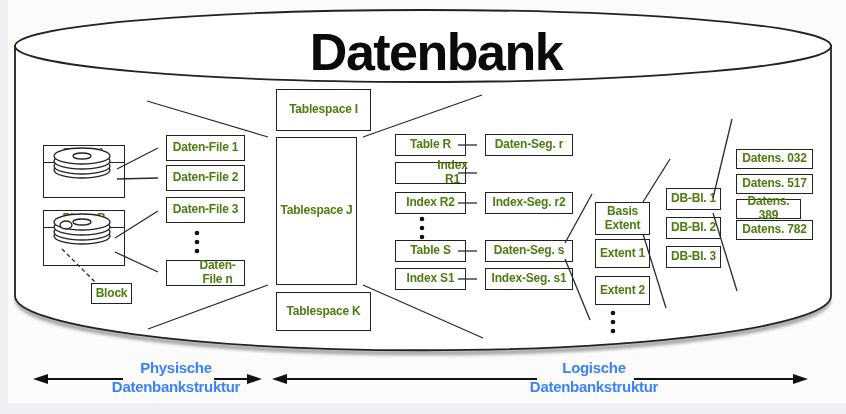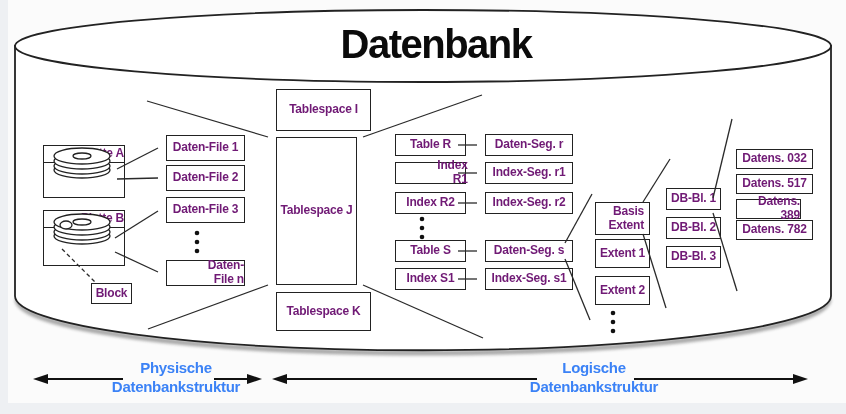--- a/index.html
+++ b/index.html
@@ -3,30 +3,30 @@
 <meta charset="utf-8">
 <style>
   html,body{margin:0;padding:0;background:#eef0f3;font-family:"Liberation Sans",sans-serif;}
   #stage{position:relative;width:846px;height:414px;background:#eef0f3;overflow:hidden;}
   #canvas{position:absolute;left:8px;top:0;width:838px;height:403px;background:#fbfbfb;}
   svg{position:absolute;left:0;top:0;}
   #lines-layer{pointer-events:none;z-index:5;}
   #cyl-layer{z-index:1;}
   .box{
     position:absolute;z-index:3;background:#fff;border:1.5px solid #222;
-    display:flex;align-items:center;justify-content:center;text-align:right;
-    font-size:12px;font-weight:700;color:#701a75;line-height:1.15;letter-spacing:-0.2px;
+    display:flex;align-items:center;justify-content:center;text-align:center;
+    font-size:12px;font-weight:700;color:#4d7c0f;line-height:1.15;letter-spacing:-0.2px;
     box-sizing:border-box;
   }
   .disk-box{flex-direction:column;justify-content:flex-start;padding:0;}
   .disk-title{width:100%;border-bottom:1.4px solid #222;padding:1px 0 1px 0;box-sizing:border-box;}
   .disk-art{flex:1;display:flex;align-items:center;justify-content:center;}
   #title{
     position:absolute;z-index:3;left:228px;top:22px;width:400px;text-align:center;
-    font-size:40px;font-weight:700;letter-spacing:-1.5px;color:#0b0b0b;
+    font-size:52px;font-weight:700;letter-spacing:-1.5px;color:#0b0b0b;
   }
   .legend{
     position:absolute;z-index:3;width:170px;text-align:center;
     font-size:15px;font-weight:700;color:#3b82f6;line-height:19px;letter-spacing:-0.3px;
   }
   #legend-phys{left:83px;top:358px;}
   #legend-log{left:501px;top:358px;}
 </style>
 </head>
 <body>
@@ -88,21 +88,20 @@
   <div class="box" style="left:158px;top:197px;width:79px;height:26px;">Daten-File 3</div>
   <div class="box" style="left:158px;top:260px;width:79px;height:26px;padding-left:24px;">Daten-File n</div>
 
   <div class="box" style="left:268px;top:89px;width:95px;height:42px;">Tablespace I</div>
   <div class="box" style="left:268px;top:137px;width:81px;height:148px;">Tablespace J</div>
   <div class="box" style="left:268px;top:292px;width:95px;height:39px;">Tablespace K</div>
 
   <div class="box" style="left:387px;top:134px;width:71px;height:22px;">Table R</div>
   <div class="box" style="left:477px;top:134px;width:88px;height:22px;">Daten-Seg. r</div>
   <div class="box" style="left:387px;top:162px;width:71px;height:22px;padding-left:44px;">Index R1</div>
-  <div class="box" style="left:477px;top:162px;width:88px;height:22px;">Index-Seg. r1</div>
   <div class="box" style="left:387px;top:192px;width:71px;height:22px;">Index R2</div>
   <div class="box" style="left:477px;top:192px;width:88px;height:22px;">Index-Seg. r2</div>
   <div class="box" style="left:387px;top:240px;width:71px;height:22px;">Table S</div>
   <div class="box" style="left:477px;top:240px;width:88px;height:22px;">Daten-Seg. s</div>
   <div class="box" style="left:387px;top:268px;width:71px;height:22px;">Index S1</div>
   <div class="box" style="left:477px;top:268px;width:88px;height:22px;">Index-Seg. s1</div>
 
   <div class="box" style="left:587px;top:202px;width:55px;height:33px;padding:0 5px;">Basis Extent</div>
   <div class="box" style="left:587px;top:239px;width:55px;height:29px;">Extent 1</div>
   <div class="box" style="left:587px;top:276px;width:55px;height:29px;">Extent 2</div>

